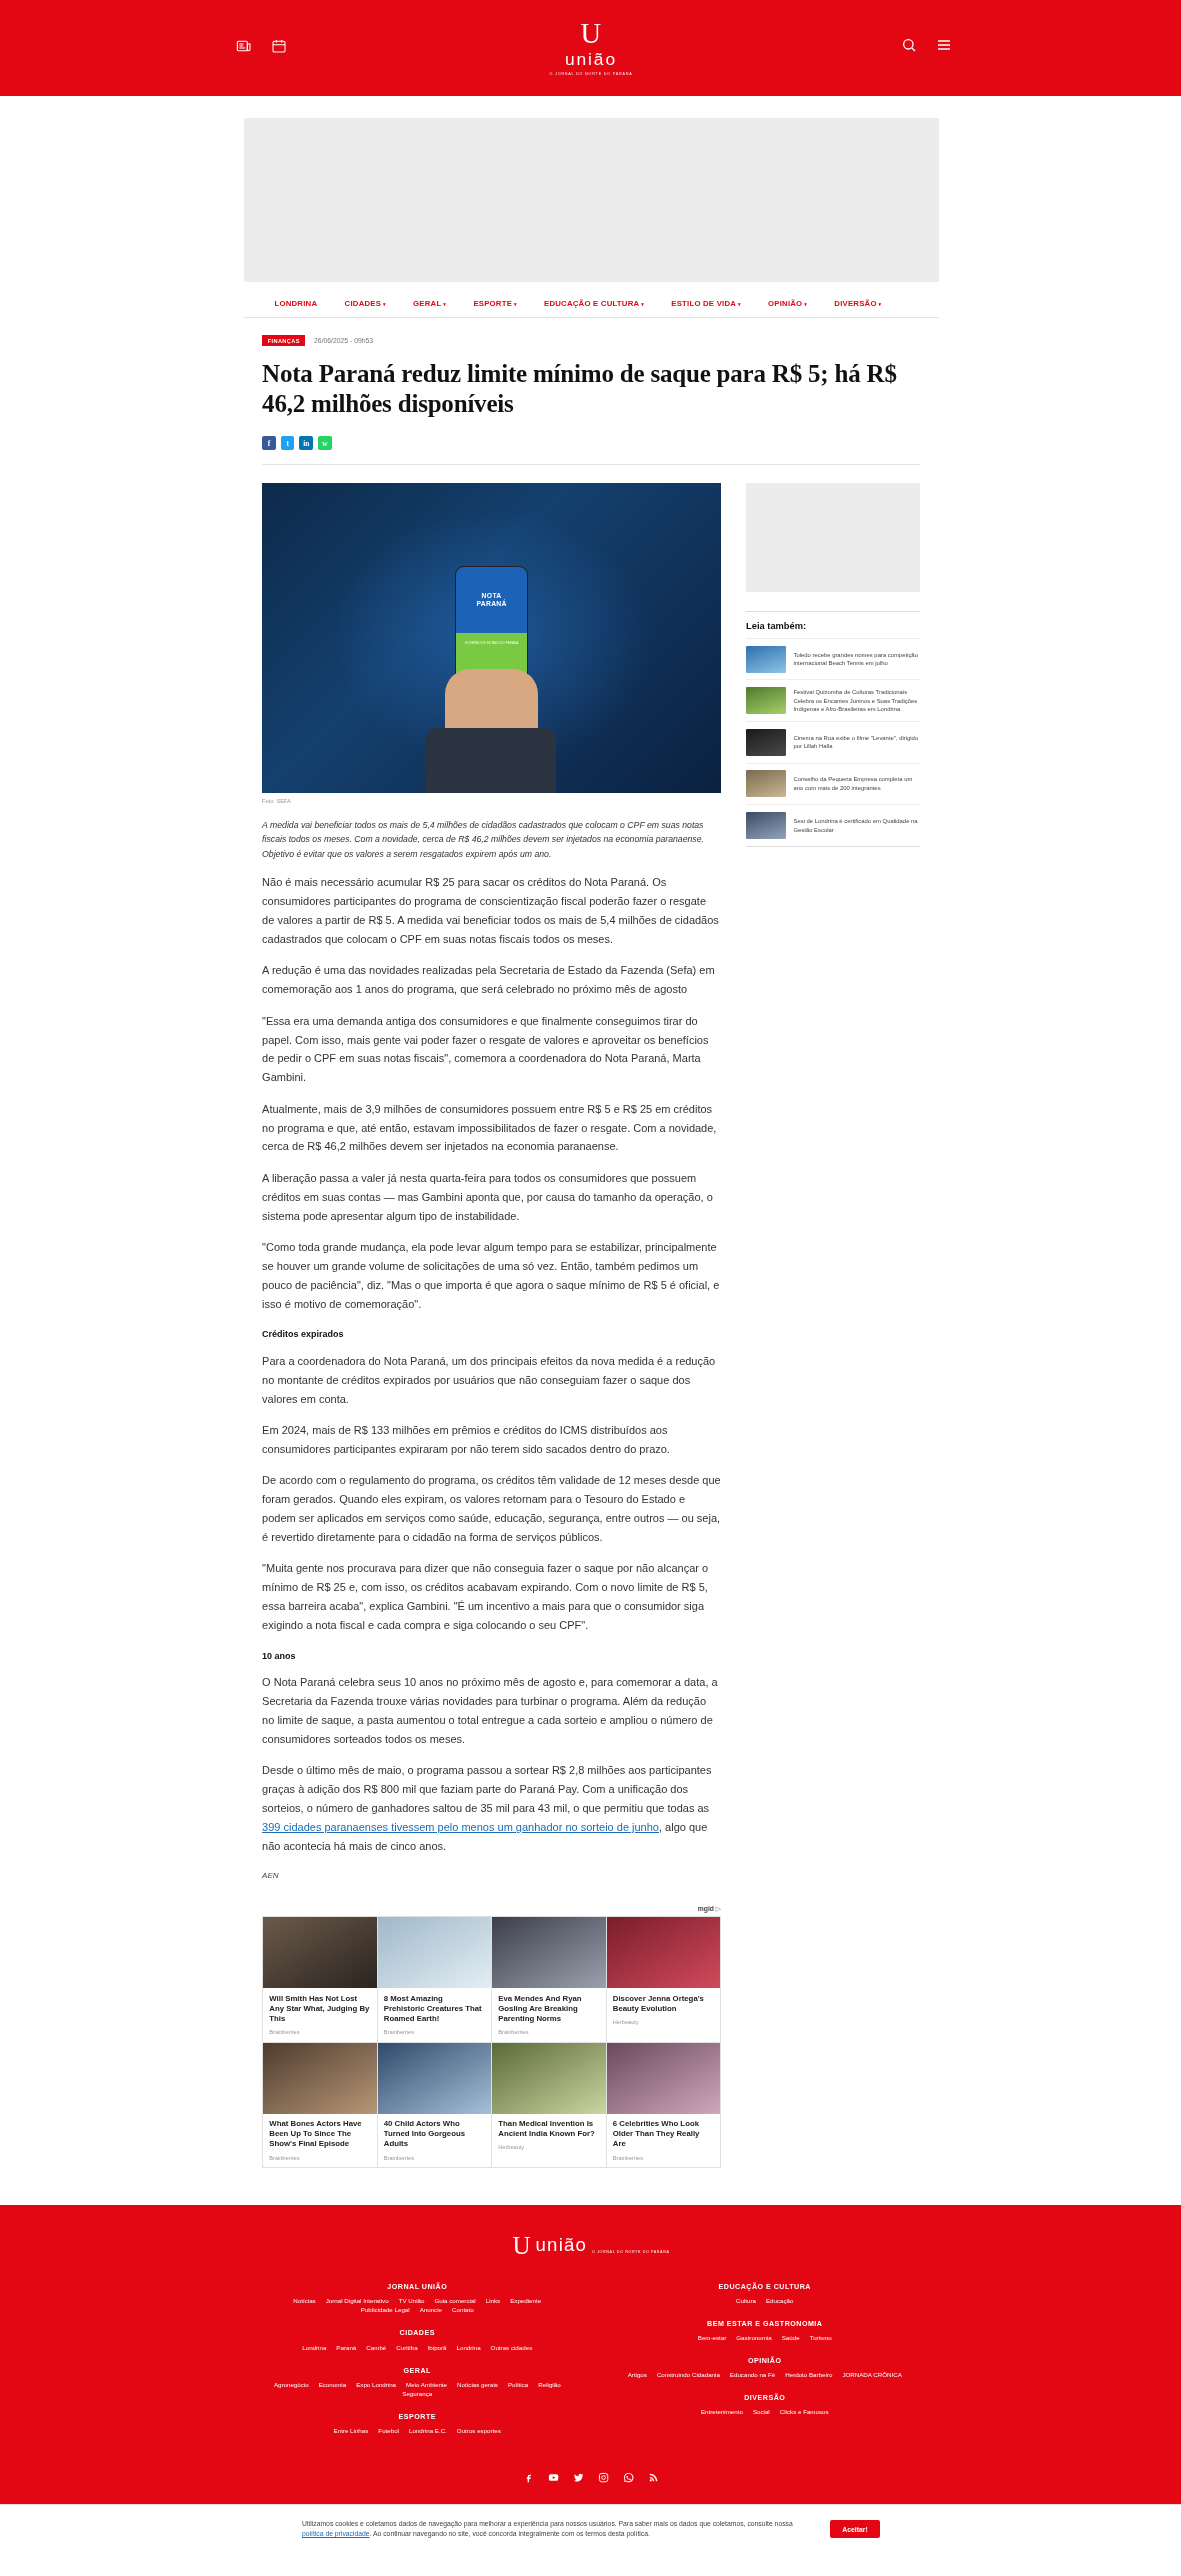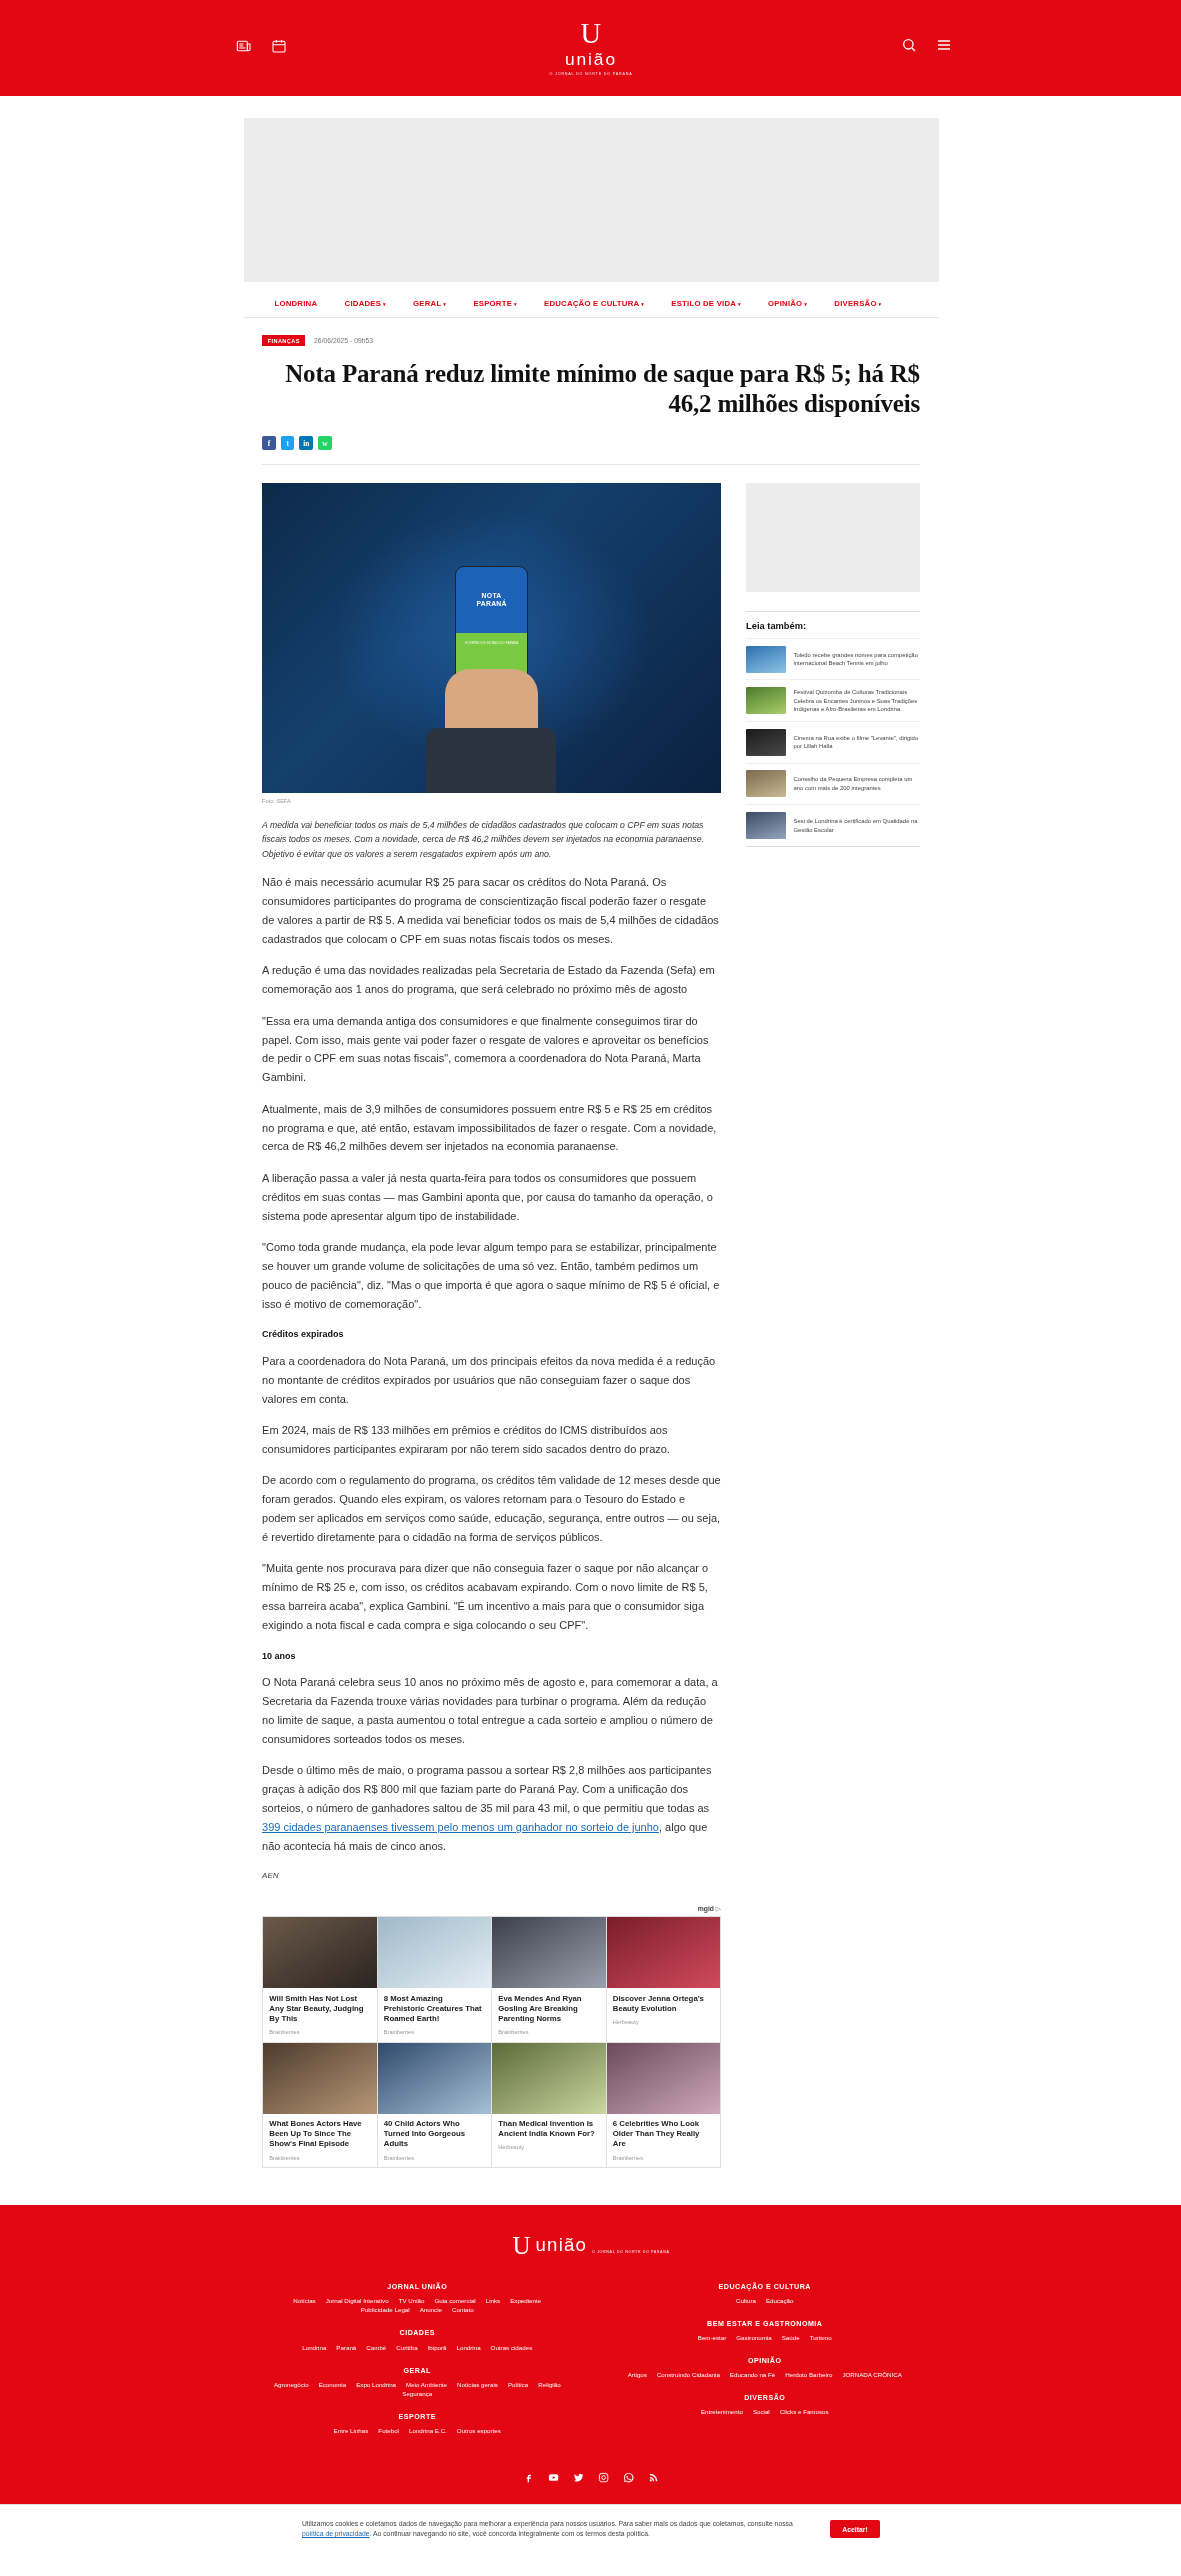--- a/index.html
+++ b/index.html
@@ -112,21 +112,20 @@
   }
   .date { font-size: 6.8px; color: #777; }
   .headline {
     font-family: "Liberation Serif", serif;
     font-size: 25px;
     line-height: 1.2;
     font-weight: 700;
     color: #111;
     margin: 12.4px 0 0 0;
     letter-spacing: -0.2px;
-    text-align: right;
   }
   .share-row {
     display: flex;
     gap: 5px;
     margin: 17.4px 0 0 0;
     padding-bottom: 13.7px;
     border-bottom: 0.6px solid #e4e4e4;
   }
   .sicon {
     width: 13.7px; height: 13.7px;
@@ -527,21 +526,21 @@
 
       <p class="body-p"><span>Desde o último mês de maio, o programa passou a sortear R$ 2,8 milhões aos participantes graças à adição dos R$ 800 mil que faziam parte do Paraná Pay. Com a unificação dos sorteios, o número de ganhadores saltou de 35 mil para 43 mil, o que permitiu que todas as </span><a class="inline-link" href="#">399 cidades paranaenses tivessem pelo menos um ganhador no sorteio de junho</a><span>, algo que não acontecia há mais de cinco anos.</span></p>
 
       <p class="signature">AEN</p>
 
       <div class="reco">
         <div class="reco-head"><b>mgid</b> <span>▷</span></div>
         <div class="reco-grid">
           <div class="reco-card">
             <div class="reco-img ri1"></div>
-            <div class="reco-title">Will Smith Has Not Lost Any Star Beauty, Judging By This</div>
+            <div class="reco-title">Will Smith Has Not Lost Any Star What, Judging By This</div>
             <div class="reco-src">Brainberries</div>
           </div>
           <div class="reco-card">
             <div class="reco-img ri2"></div>
             <div class="reco-title">8 Most Amazing Prehistoric Creatures That Roamed Earth!</div>
             <div class="reco-src">Brainberries</div>
           </div>
           <div class="reco-card">
             <div class="reco-img ri4"></div>
             <div class="reco-title">Eva Mendes And Ryan Gosling Are Breaking Parenting Norms</div>

